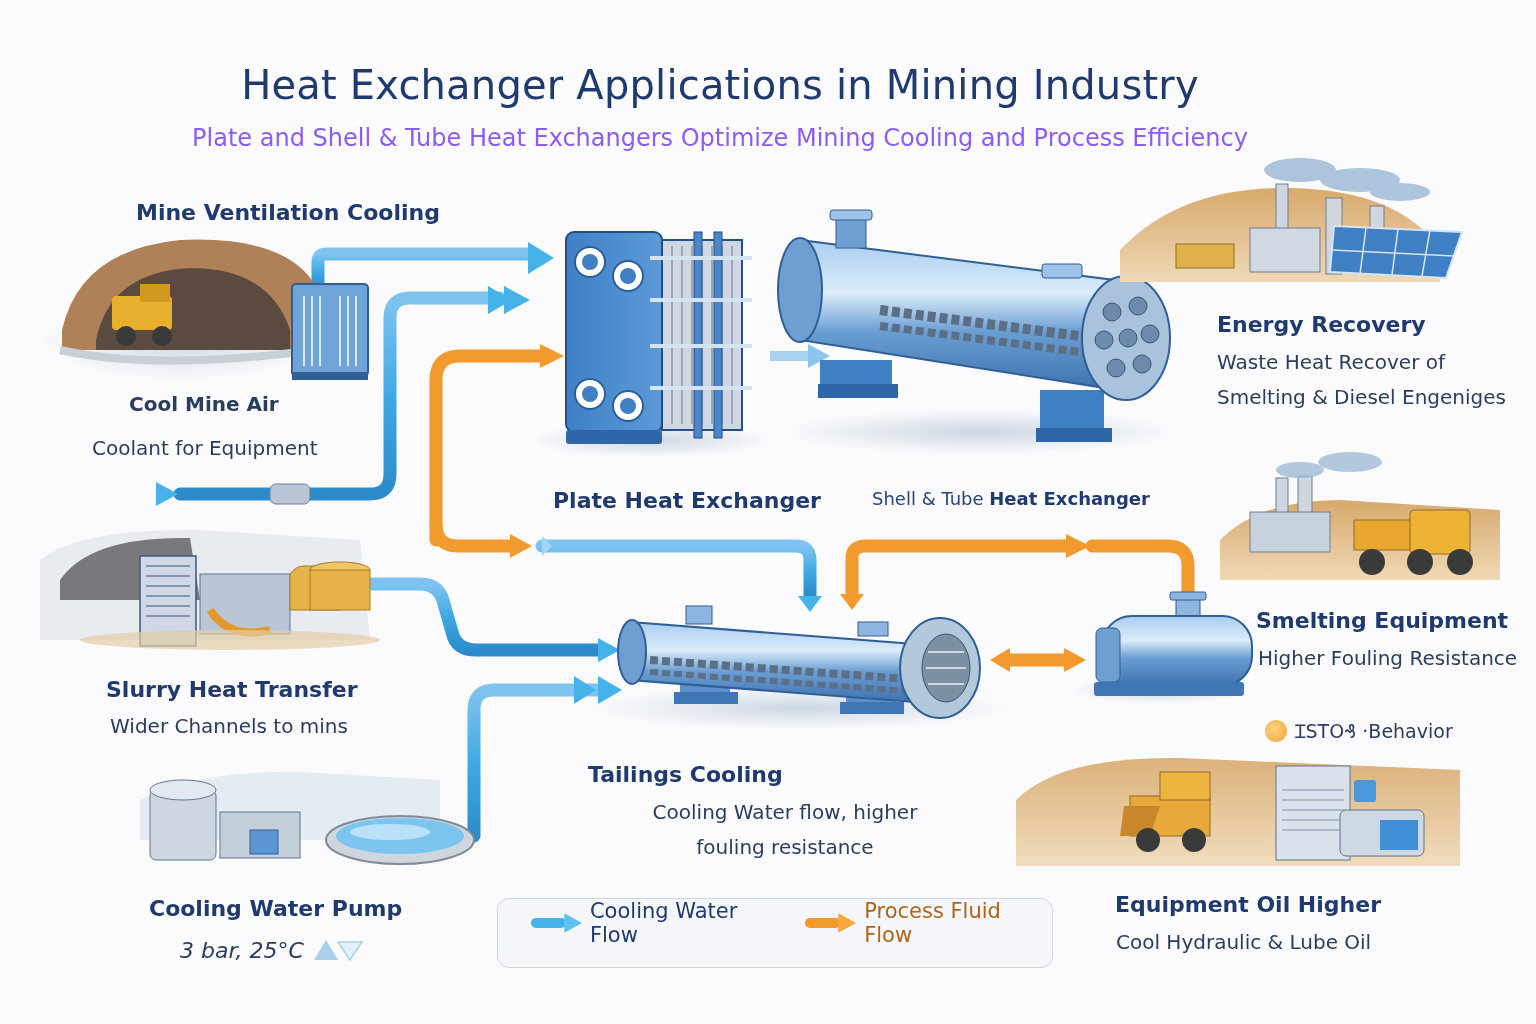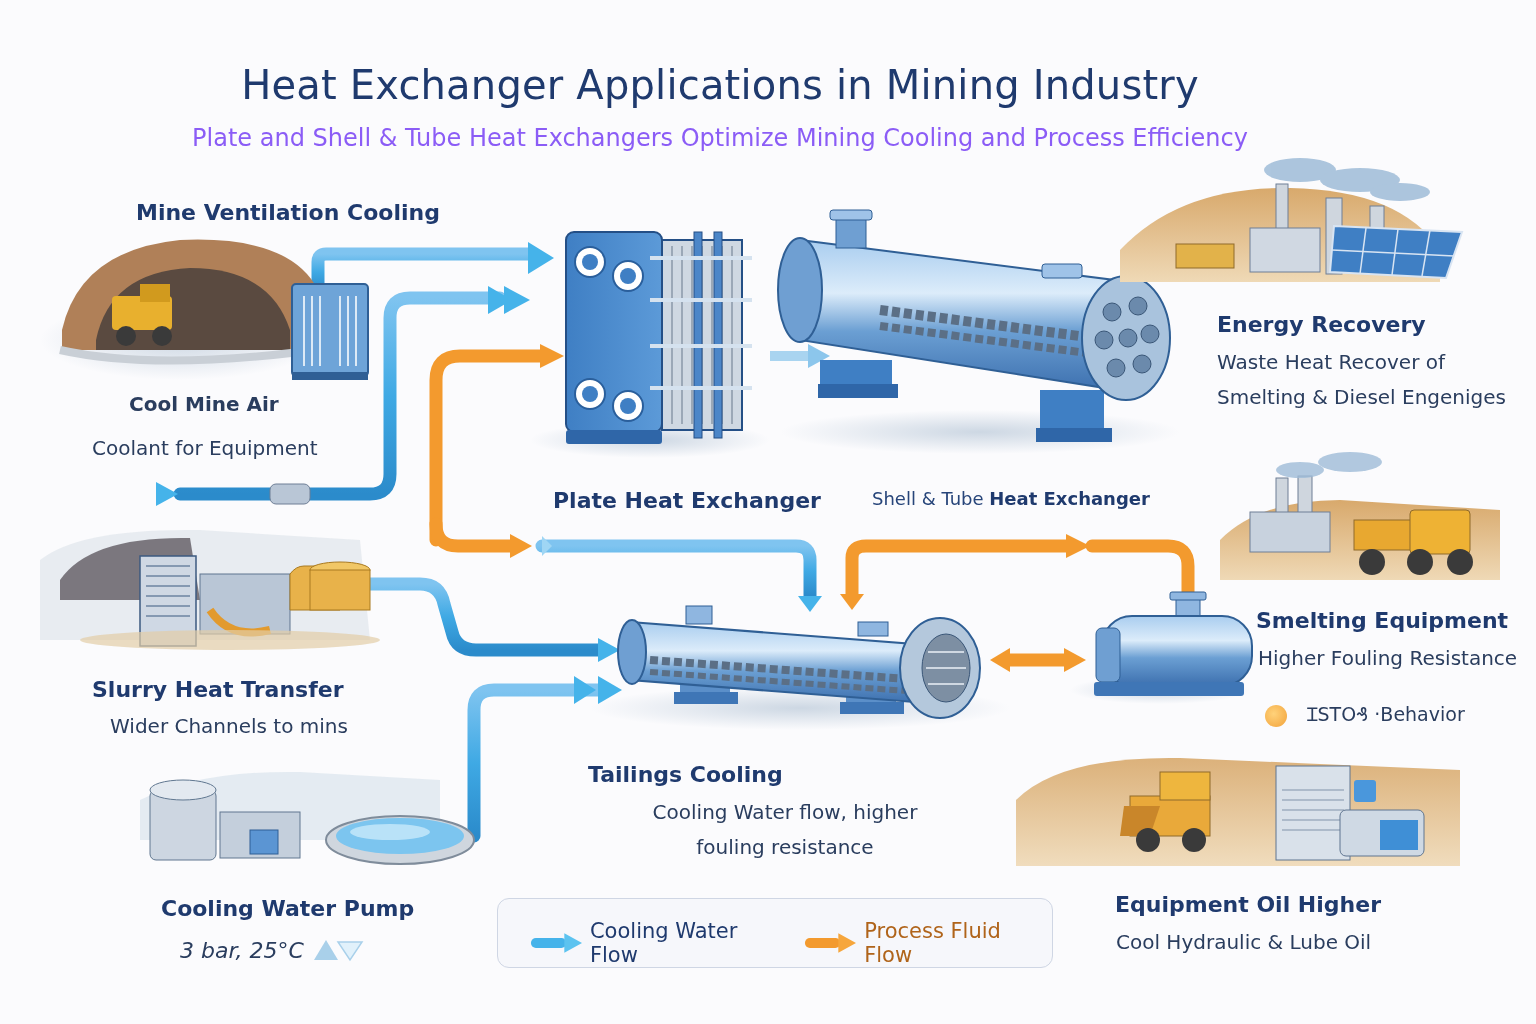--- a/index.html
+++ b/index.html
@@ -18,21 +18,21 @@
   .subtitle {
     left: 0; width: 1440px; top: 124px; text-align: center;
     font-size: 24px; color: #8b5cf6;
   }
   .h { font-weight: bold; color: #1f3a6e; font-size: 22px; white-space: nowrap; }
   .t { color: #2a3d5e; font-size: 20px; white-space: nowrap; }
   svg.canvas { position: absolute; left: 0; top: 0; }
   .legend {
     left: 497px; top: 898px; width: 556px; height: 70px;
     border: 1.5px solid #cfd6e4; border-radius: 12px; background: #f6f7fb;
-    display: flex; align-items: flex-end; padding-left: 31px; gap: 15px;
+    display: flex; align-items: flex-start; padding-left: 31px; gap: 15px;
   }
   .legend-item { display: flex; align-items: center; gap: 6px; }
   .legend .lbl-cool { color: #1f3a6e; font-size: 21px; }
   .legend .lbl-proc { color: #b0641a; font-size: 21px; }
   .badge-dot {
     width: 22px; height: 22px; border-radius: 50%;
     background: radial-gradient(circle at 40% 40%, #ffd27a, #f2a23a);
     display: inline-block;
   }
 </style>
@@ -341,35 +341,35 @@
 
 <div class="abs h" style="left:553px; top:488px;">Plate Heat Exchanger</div>
 <div class="abs" style="left:872px; top:488px; font-size:18px; white-space:nowrap;">
   <span style="color:#27457a;">Shell &amp; Tube </span><span style="color:#1f3a6e; font-weight:bold;">Heat Exchanger</span>
 </div>
 
 <div class="abs h" style="left:1217px; top:312px;">Energy Recovery</div>
 <div class="abs t" style="left:1217px; top:350px;">Waste Heat Recover of</div>
 <div class="abs t" style="left:1217px; top:385px;">Smelting &amp; Diesel Engeniges</div>
 
-<div class="abs h" style="left:92px; top:677px;text-align:right;">Slurry Heat Transfer</div>
+<div class="abs h" style="left:106px; top:677px;text-align:right;">Slurry Heat Transfer</div>
 <div class="abs t" style="left:110px; top:714px;">Wider Channels to mins</div>
 
 <div class="abs h" style="left:1256px; top:608px;">Smelting Equipment</div>
 <div class="abs t" style="left:1258px; top:646px;">Higher Fouling Resistance</div>
-<div class="abs" style="left:1265px; top:701px; display:flex; align-items:flex-end; gap:20px;">
+<div class="abs" style="left:1265px; top:718px; display:flex; align-items:center; gap:8px;">
   <span class="badge-dot"></span>
   <span class="t" style="font-size:19px;">ꞮSTO₰ ·Behavior</span>
 </div>
 
 <div class="abs h" style="left:588px; width:330px; text-align:left; top:762px;">Tailings Cooling</div>
 <div class="abs t" style="left:600px; width:370px; text-align:center; top:800px;">Cooling Water flow, higher</div>
 <div class="abs t" style="left:600px; width:370px; text-align:center; top:835px;">fouling resistance</div>
 
-<div class="abs h" style="left:149px; top:896px;margin-left:12px;">Cooling Water Pump</div>
+<div class="abs h" style="left:149px; top:896px;">Cooling Water Pump</div>
 <div class="abs" style="left:180px; top:936px; display:flex; align-items:center; gap:6px;">
   <span class="t" style="font-size:22px;font-style:italic;">3 bar, 25°C</span>
   <svg width="56" height="28" viewBox="0 0 56 28">
     <polygon points="4,24 16,4 28,24" fill="#a9d0ea"></polygon>
     <polygon points="28,6 52,6 40,24" fill="#e1f1fb" stroke="#a9d0ea" stroke-width="1.5"></polygon>
   </svg>
 </div>
 
 <div class="abs h" style="left:1115px; top:892px;">Equipment Oil Higher</div>
 <div class="abs t" style="left:1116px; top:930px;">Cool Hydraulic &amp; Lube Oil</div>

